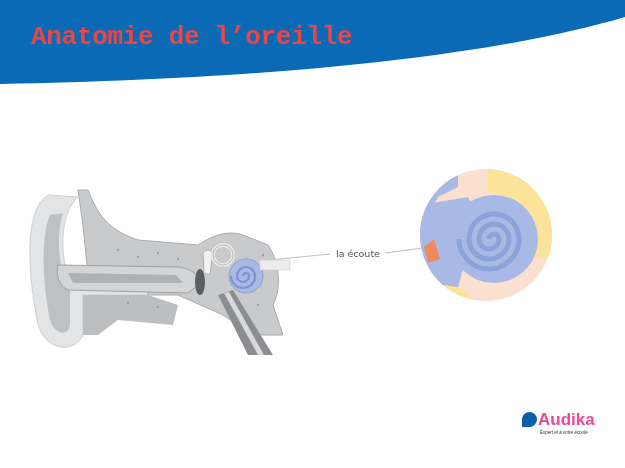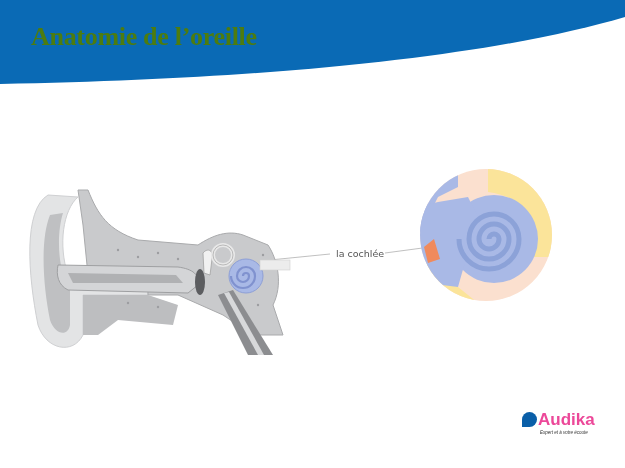--- a/index.html
+++ b/index.html
@@ -1,19 +1,19 @@
 <!DOCTYPE html>
 <html><head>
 <meta charset="utf-8">
 <style>
   html, body { margin:0; padding:0; }
   body { width:625px; height:468px; background:#ffffff; position:relative; overflow:hidden; font-family:"Liberation Sans", sans-serif; }
   .header { position:absolute; left:0; top:0; width:625px; height:90px; }
   .header svg { position:absolute; left:0; top:0; }
-  .title { position:absolute; left:31px; top:22px; color:#4d7c0f; font-weight:bold; font-size:26px; letter-spacing:-0.3px; font-family:Liberation Serif, serif; }
+  .title { position:absolute; left:31px; top:22px; color:#ef4444; font-weight:bold; font-size:26px; letter-spacing:-0.3px; font-family:Liberation Mono, monospace; }
   .ear { position:absolute; left:28px; top:185px; }
   .zoom-circle { position:absolute; left:418px; top:167px; }
   .label { position:absolute; left:336px; top:248px; font-size:9.5px; color:#555; font-family:"DejaVu Sans", sans-serif; }
   .leader { position:absolute; left:0; top:0; }
   .logo { position:absolute; left:522px; top:410px; width:80px; height:30px; }
   .logo-bubble { position:absolute; left:0; top:2px; width:15px; height:15px; background:#0a5fa8; border-radius:50% 50% 50% 0; transform:rotate(0deg); }
   .logo-text { position:absolute; left:16px; top:0px; font-weight:bold; font-size:17px; color:#ec4899; font-family:"Liberation Sans", sans-serif; }
   .logo-tag { position:absolute; left:18px; top:20px; font-size:4.5px; color:#333; font-style:italic; white-space:nowrap; }
 </style>
 </head>
@@ -81,19 +81,19 @@
     <path d="M70,0 L136,10 L136,90 L112,90 C125,60 110,30 70,25 Z" fill="#fbe49a"></path>
     <path d="M0,90 L40,120 L60,136 L0,136 Z" fill="#fbe49a"></path>
     <path d="M0,0 L40,0 L40,20 L20,30 L0,70 Z" fill="#a9b9e6"></path>
     <circle cx="76" cy="72" r="44" fill="#a9b9e6"></circle>
     <path d="M20,35 L50,30 L60,50 L40,120 L0,115 L0,40 Z" fill="#a9b9e6"></path>
     <path d="M76,72 m-5,0 a5,5 0 1,1 10,0 a10,10 0 1,1 -20,0 a15,15 0 1,1 30,0 a20,20 0 1,1 -40,0 a25,25 0 1,1 50,0 a30,30 0 1,1 -60,0" fill="none" stroke="#8ca2d8" stroke-width="5"></path>
     <path d="M6,80 L16,72 L22,92 L10,96 Z" fill="#f08a5d"></path>
   </g>
 </svg>
 
-<div class="label">la cochlée</div>
+<div class="label">la écoute</div>
 
 <div class="logo">
   <div class="logo-bubble"></div>
   <div class="logo-text">Audika</div>
   <div class="logo-tag">Expert et à votre écoute</div>
 </div>
 
 </body></html>

